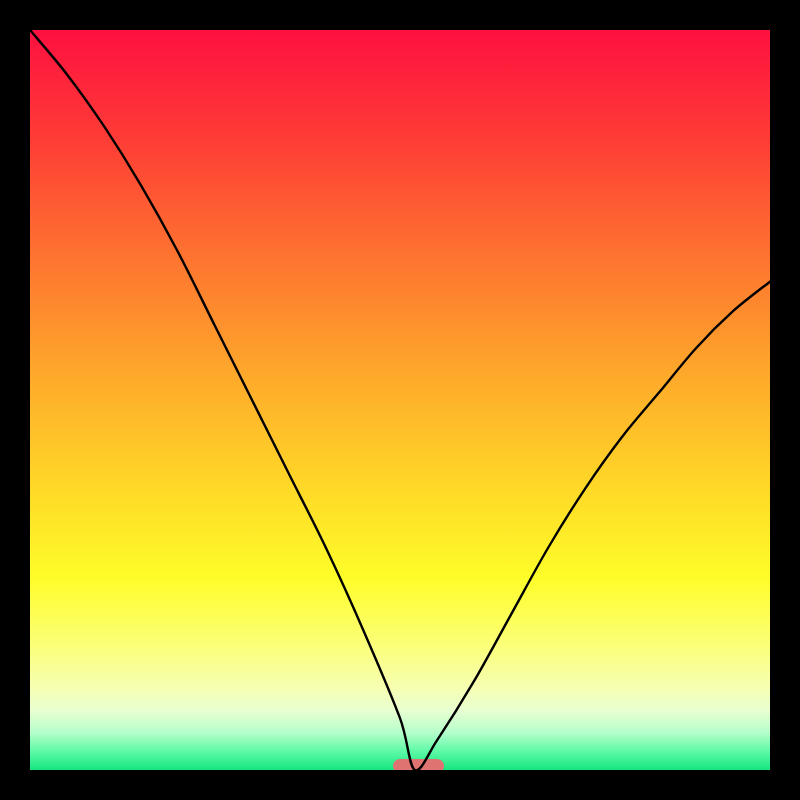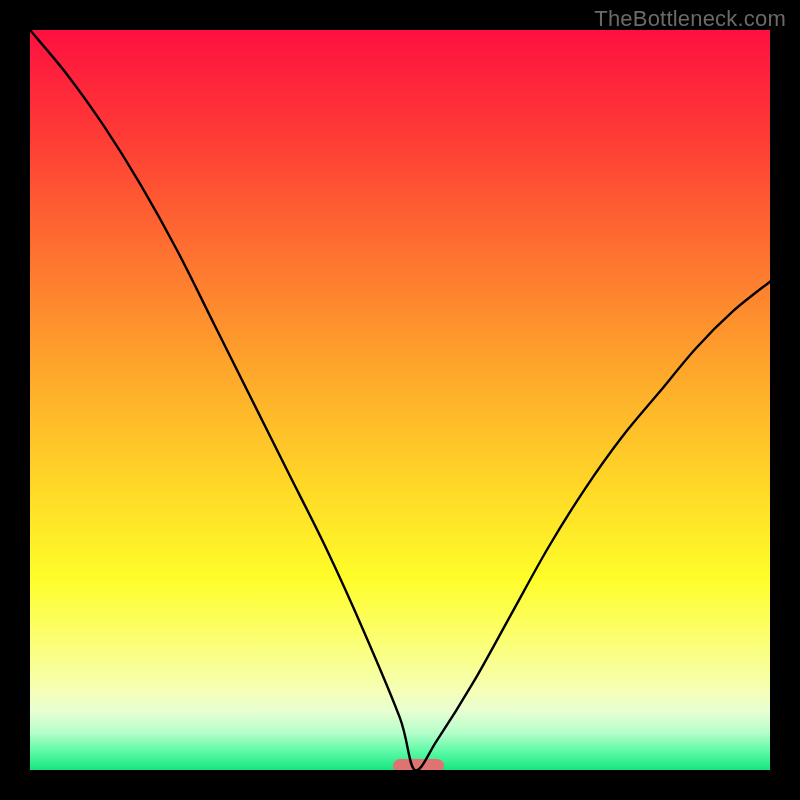--- a/index.html
+++ b/index.html
@@ -49,20 +49,19 @@
     top: 0;
     width: 740px;
     height: 740px;
     z-index: 4;
   }
 </style>
 </head>
 <body>
 
 <div class="frame">
-  <div class="watermark">TheBottleneck.com</div>
   <div class="plot-area" id="plot-area" style="background: linear-gradient(rgb(254, 16, 64) 0%, rgb(254, 58, 54) 14%, rgb(254, 113, 48) 30%, rgb(254, 167, 43) 46%, rgb(255, 217, 39) 62%, rgb(254, 253, 41) 74%, rgb(252, 255, 110) 82%, rgb(246, 255, 179) 89%, rgb(232, 255, 210) 92%, rgb(180, 254, 202) 95%, rgb(92, 249, 166) 97.5%, rgb(23, 229, 128) 100%);">
     <div class="marker" style="left: 362.6px; width: 51.8px; top: 729px;"></div>
       <svg class="curve" id="curve-svg" viewBox="0 0 740 740" preserveAspectRatio="none">
         <path d="M 0.00 0.00 C 5.92 7.10, 25.16 29.01, 37.00 44.40 C 48.84 59.79, 62.16 78.44, 74.00 96.20 C 85.84 113.96, 99.16 135.27, 111.00 155.40 C 122.84 175.53, 136.16 199.50, 148.00 222.00 C 159.84 244.50, 173.16 272.32, 185.00 296.00 C 196.84 319.68, 210.16 346.32, 222.00 370.00 C 233.84 393.68, 247.16 420.32, 259.00 444.00 C 270.84 467.68, 284.16 493.14, 296.00 518.00 C 307.84 542.86, 321.16 572.17, 333.00 599.40 C 344.84 626.63, 361.71 665.70, 370.00 688.20 C 378.29 710.70, 378.88 736.45, 384.80 740.00 C 390.72 743.55, 397.53 724.61, 407.00 710.40 C 416.47 696.19, 432.16 671.33, 444.00 651.20 C 455.84 631.07, 469.16 605.91, 481.00 584.60 C 492.84 563.29, 506.16 538.13, 518.00 518.00 C 529.84 497.87, 543.16 476.56, 555.00 458.80 C 566.84 441.04, 580.16 422.39, 592.00 407.00 C 603.84 391.61, 617.16 376.81, 629.00 362.60 C 640.84 348.39, 654.16 331.22, 666.00 318.20 C 677.84 305.18, 691.16 291.86, 703.00 281.20 C 714.84 270.54, 734.08 256.34, 740.00 251.60" fill="none" stroke="#000" stroke-width="2.4" stroke-linecap="round" stroke-linejoin="round"></path>
       </svg>
   </div>
 </div>
 
 </body></html>

